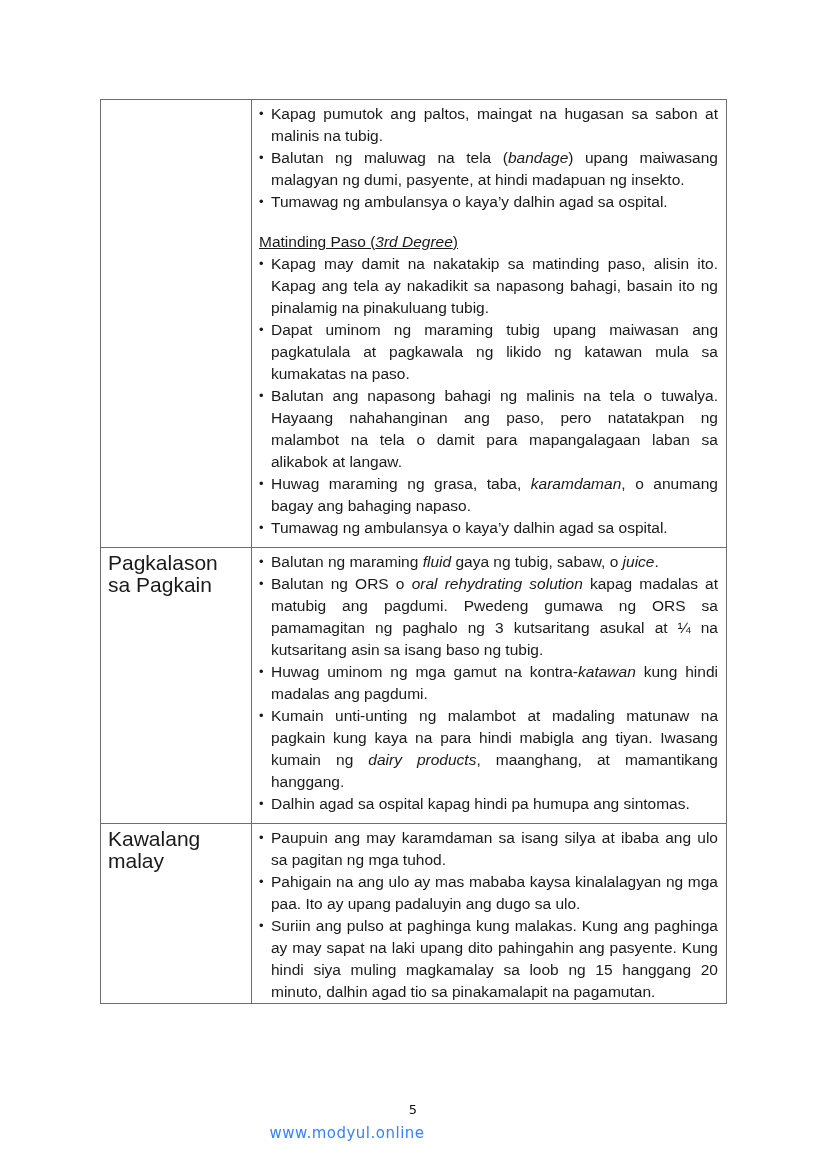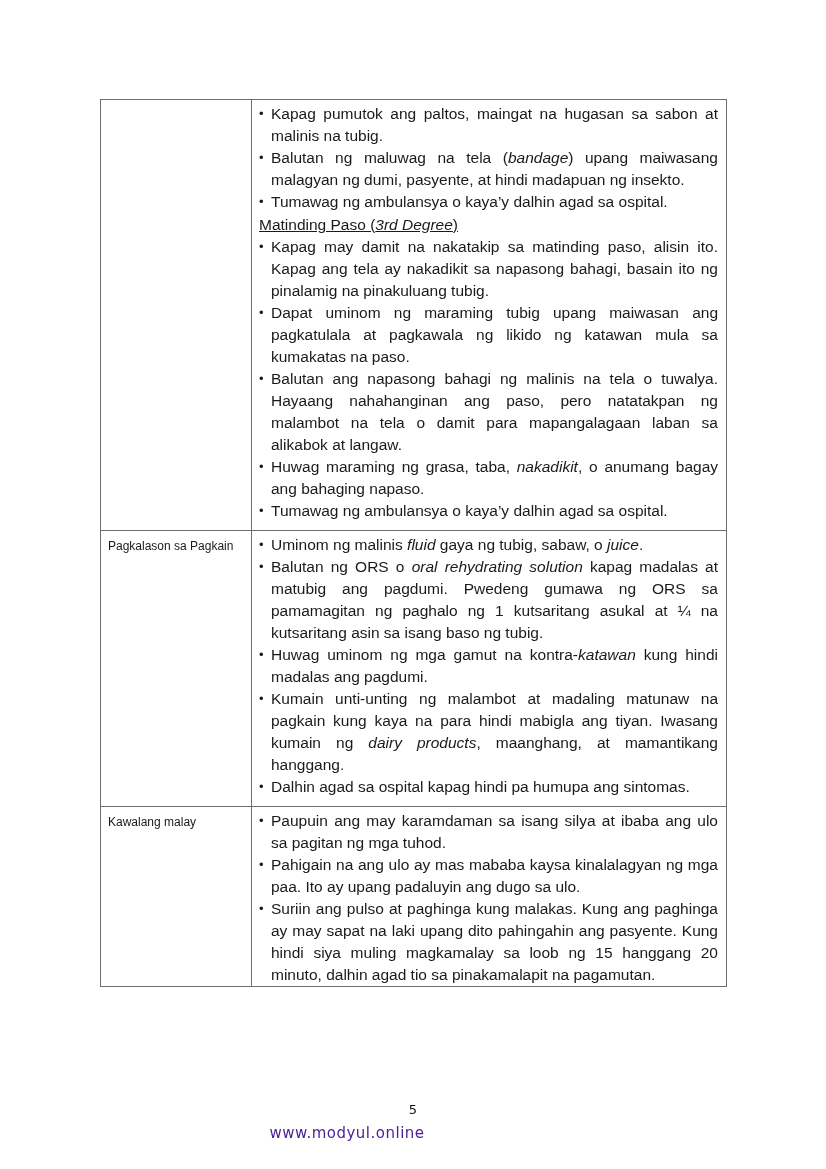--- a/index.html
+++ b/index.html
@@ -2,33 +2,33 @@
 <html><head>
 <meta charset="utf-8">
 <style>
   html, body { margin: 0; padding: 0; background: #ffffff; }
   body { width: 826px; height: 1169px; position: relative; overflow: hidden;
          font-family: "Liberation Sans", sans-serif; color: #1a1a1a; }
   .tbl { position: absolute; left: 100px; top: 99px; width: 627px;
          border-collapse: collapse; table-layout: fixed; }
   .tbl td { border: 1px solid #6e6e6e; vertical-align: top; padding: 0; }
   .c1 { width: 150px; }
-  .c1 .lbl { padding: 4px 7px; font-size: 12px; line-height: 22px; }
+  .c1 .lbl { padding: 4px 7px; font-size: 21px; line-height: 22px; }
   .c2 { padding: 0 8px 0 7px !important; }
   .blk { font-size: 15.5px; line-height: 22px; text-align: justify; }
   ul.bl { list-style: none; margin: 0; padding: 0; }
   ul.bl li { position: relative; padding-left: 12px; text-align: justify; }
   ul.bl li::before { content: "\2022"; position: absolute; left: 0; top: 0; font-size: 13px; }
-  .sub { text-decoration: underline; margin-top: 1px; }
+  .sub { text-decoration: underline; margin-top: 18px; }
   .pad-top { padding-top: 3px; }
   .pad-bot { padding-bottom: 8px; }
   .pnum { position: absolute; top: 1102px; left: 0; width: 826px; text-align: center;
           font-size: 13px; font-family: "DejaVu Sans", sans-serif; color: #111; }
   .wm { position: absolute; top: 1124px; left: 0; width: 694px; text-align: center;
-        font-size: 15px; font-family: "DejaVu Sans", sans-serif; color: #4c1d95; letter-spacing: 0.5px; }
+        font-size: 15px; font-family: "DejaVu Sans", sans-serif; color: #3b82f6; letter-spacing: 0.5px; }
 </style>
 </head>
 <body>
 
 <table class="tbl">
   <tbody>
     <tr>
       <td class="c1">
           <div class="lbl"></div>
         </td>
@@ -39,35 +39,35 @@
               <li><span>Balutan ng maluwag na tela (</span><em>bandage</em><span>) upang maiwasang malagyan ng dumi, pasyente, at hindi madapuan ng insekto.</span></li>
               <li><span>Tumawag ng ambulansya o kaya’y dalhin agad sa ospital.</span></li>
             </ul>
         </div>
         <div class="blk pad-bot">
           <div class="sub"><span>Matinding Paso (</span><em>3rd Degree</em><span>)</span></div>
           <ul class="bl">
               <li><span>Kapag may damit na nakatakip sa matinding paso, alisin ito. Kapag ang tela ay nakadikit sa napasong bahagi, basain ito ng pinalamig na pinakuluang tubig.</span></li>
               <li><span>Dapat uminom ng maraming tubig upang maiwasan ang pagkatulala at pagkawala ng likido ng katawan mula sa kumakatas na paso.</span></li>
               <li><span>Balutan ang napasong bahagi ng malinis na tela o tuwalya. Hayaang nahahanginan ang paso, pero natatakpan ng malambot na tela o damit para mapangalagaan laban sa alikabok at langaw.</span></li>
-              <li><span>Huwag maraming ng grasa, taba, </span><em>nakadikit</em><span>, o anumang bagay ang bahaging napaso.</span></li>
+              <li><span>Huwag maraming ng grasa, taba, </span><em>karamdaman</em><span>, o anumang bagay ang bahaging napaso.</span></li>
               <li><span>Tumawag ng ambulansya o kaya’y dalhin agad sa ospital.</span></li>
             </ul>
         </div>
       </td>
     </tr>
     <tr>
       <td class="c1">
           <div class="lbl">Pagkalason sa Pagkain</div>
         </td>
       <td class="c2">
         <div class="blk pad-top pad-bot">
           <ul class="bl">
-              <li><span>Uminom ng malinis </span><em>fluid</em><span> gaya ng tubig, sabaw, o </span><em>juice</em><span>.</span></li>
-              <li><span>Balutan ng ORS o </span><em>oral rehydrating solution</em><span> kapag madalas at matubig ang pagdumi. Pwedeng gumawa ng ORS sa pamamagitan ng paghalo ng 1 kutsaritang asukal at ¼ na kutsaritang asin sa isang baso ng tubig.</span></li>
+              <li><span>Balutan ng maraming </span><em>fluid</em><span> gaya ng tubig, sabaw, o </span><em>juice</em><span>.</span></li>
+              <li><span>Balutan ng ORS o </span><em>oral rehydrating solution</em><span> kapag madalas at matubig ang pagdumi. Pwedeng gumawa ng ORS sa pamamagitan ng paghalo ng 3 kutsaritang asukal at ¼ na kutsaritang asin sa isang baso ng tubig.</span></li>
               <li><span>Huwag uminom ng mga gamut na kontra-</span><em>katawan</em><span> kung hindi madalas ang pagdumi.</span></li>
               <li><span>Kumain unti-unting ng malambot at madaling matunaw na pagkain kung kaya na para hindi mabigla ang tiyan. Iwasang kumain ng </span><em>dairy products</em><span>, maanghang, at mamantikang hanggang.</span></li>
               <li><span>Dalhin agad sa ospital kapag hindi pa humupa ang sintomas.</span></li>
             </ul>
         </div>
       </td>
     </tr>
     <tr>
       <td class="c1">
           <div class="lbl">Kawalang malay</div>

